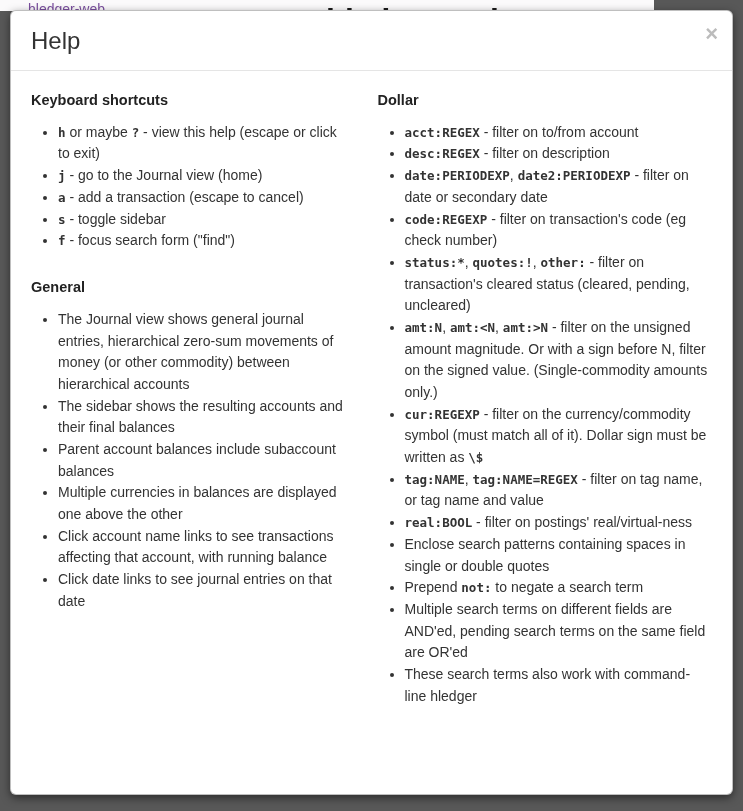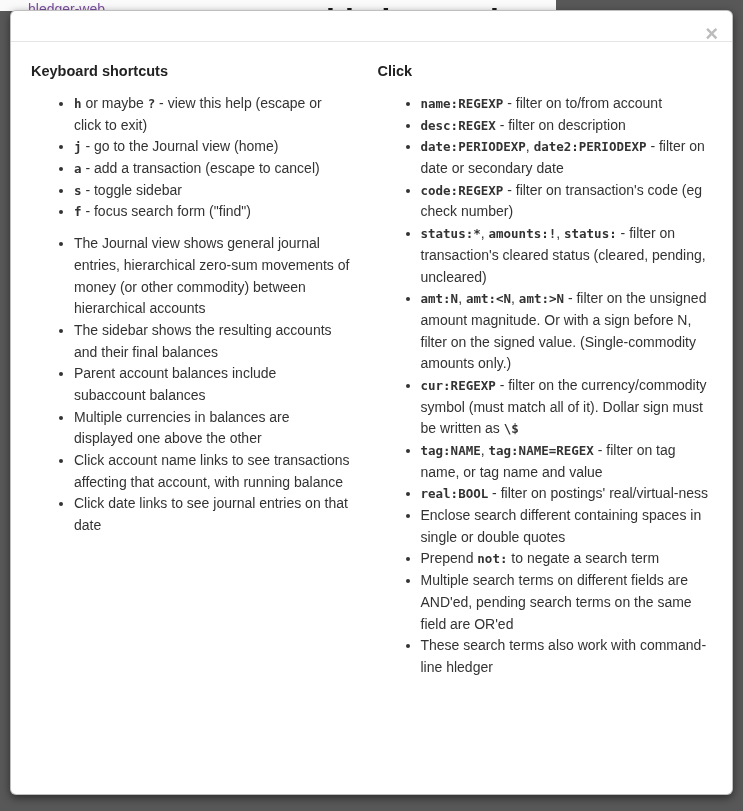--- a/index.html
+++ b/index.html
@@ -8,21 +8,21 @@
     background: var(--backdrop, #585858);
     font-family: "Liberation Sans", sans-serif;
     color: var(--text, #333333);
     position: relative;
     overflow: hidden;
   }
 
   
   .page-top {
     position:absolute; top:0; left:0;
-    width:556px; height:11px;
+    width:654px; height:11px;
     background:#fbfafb;
     overflow:hidden;
   }
   .page-link {
     position:absolute; left:28px; top:1px;
     font-size:14px; color:var(--link_purple,#7a4f9e);
     text-decoration:none; cursor:pointer;
   }
   .page-heading {
     position:absolute; left:326px; top:2px;
@@ -72,76 +72,77 @@
 
   ul.help-list {
     list-style:disc;
     padding-left:27px;
     margin:0 0 10px;
   }
   ul.help-list li {
     font-size:14px;
     line-height:1.55;
     color:#333;
-    margin-left:16px;
   }
   code.code-term {
     font-family:"DejaVu Sans Mono","Liberation Mono",monospace;
     font-weight:bold;
     font-size:12.5px;
     color:#333;
     background:none;
     white-space:nowrap;
   }
 </style>
 </head>
 <body>
 
 <div class="page-top">
   <a class="page-link">hledger-web</a>
   <span class="page-heading">hledger-web</span>
 </div>
 
 <div class="modal">
   <div class="modal-header">
+    <div class="modal-title">Help</div>
     <button class="close">
       <span>×</span>
     </button>
   </div>
   <div class="modal-body">
     <div class="col col-left" id="col-left">
         <div class="section-heading">Keyboard shortcuts</div>
         <ul class="help-list">
           <li><code class="code-term">h</code> or maybe <code class="code-term">?</code> - view this help (escape or click to exit)</li>
           <li><code class="code-term">j</code> - go to the Journal view (home)</li>
           <li><code class="code-term">a</code> - add a transaction (escape to cancel)</li>
           <li><code class="code-term">s</code> - toggle sidebar</li>
           <li><code class="code-term">f</code> - focus search form ("find")</li>
         </ul>
+        <div class="section-heading not-first">General</div>
         <ul class="help-list">
           <li>The Journal view shows general journal entries, hierarchical zero-sum movements of money (or other commodity) between hierarchical accounts</li>
           <li>The sidebar shows the resulting accounts and their final balances</li>
           <li>Parent account balances include subaccount balances</li>
           <li>Multiple currencies in balances are displayed one above the other</li>
           <li>Click account name links to see transactions affecting that account, with running balance</li>
           <li>Click date links to see journal entries on that date</li>
         </ul>
       </div>
     <div class="col col-right" id="col-right">
-        <div class="section-heading">Click</div>
+        <div class="section-heading">Dollar</div>
         <ul class="help-list">
-          <li><code class="code-term">name:REGEXP</code> - filter on to/from account</li>
+          <li><code class="code-term">acct:REGEX</code> - filter on to/from account</li>
           <li><code class="code-term">desc:REGEX</code> - filter on description</li>
           <li><code class="code-term">date:PERIODEXP</code>, <code class="code-term">date2:PERIODEXP</code> - filter on date or secondary date</li>
           <li><code class="code-term">code:REGEXP</code> - filter on transaction's code (eg check number)</li>
-          <li><code class="code-term">status:*</code>, <code class="code-term">amounts:!</code>, <code class="code-term">status:</code> - filter on transaction's cleared status (cleared, pending, uncleared)</li>
+          <li><code class="code-term">status:*</code>, <code class="code-term">quotes:!</code>, <code class="code-term">other:</code> - filter on transaction's cleared status (cleared, pending, uncleared)</li>
           <li><code class="code-term">amt:N</code>, <code class="code-term">amt:&lt;N</code>, <code class="code-term">amt:&gt;N</code> - filter on the unsigned amount magnitude. Or with a sign before N, filter on the signed value. (Single-commodity amounts only.)</li>
           <li><code class="code-term">cur:REGEXP</code> - filter on the currency/commodity symbol (must match all of it). Dollar sign must be written as <code class="code-term">\$</code></li>
           <li><code class="code-term">tag:NAME</code>, <code class="code-term">tag:NAME=REGEX</code> - filter on tag name, or tag name and value</li>
           <li><code class="code-term">real:BOOL</code> - filter on postings' real/virtual-ness</li>
-          <li>Enclose search different containing spaces in single or double quotes</li>
+          <li>Enclose search patterns containing spaces in single or double quotes</li>
           <li>Prepend <code class="code-term">not:</code> to negate a search term</li>
           <li>Multiple search terms on different fields are AND'ed, pending search terms on the same field are OR'ed</li>
           <li>These search terms also work with command-line hledger</li>
         </ul>
       </div>
   </div>
 </div>
 
 </body></html>

